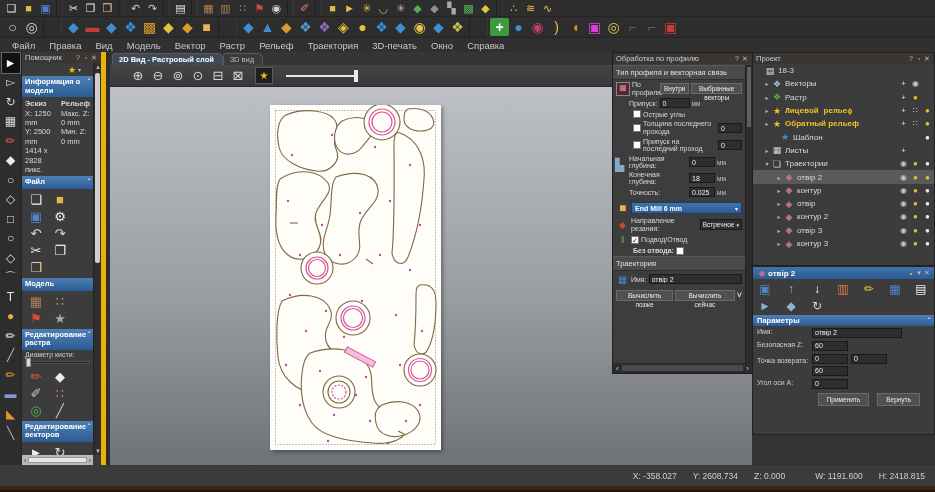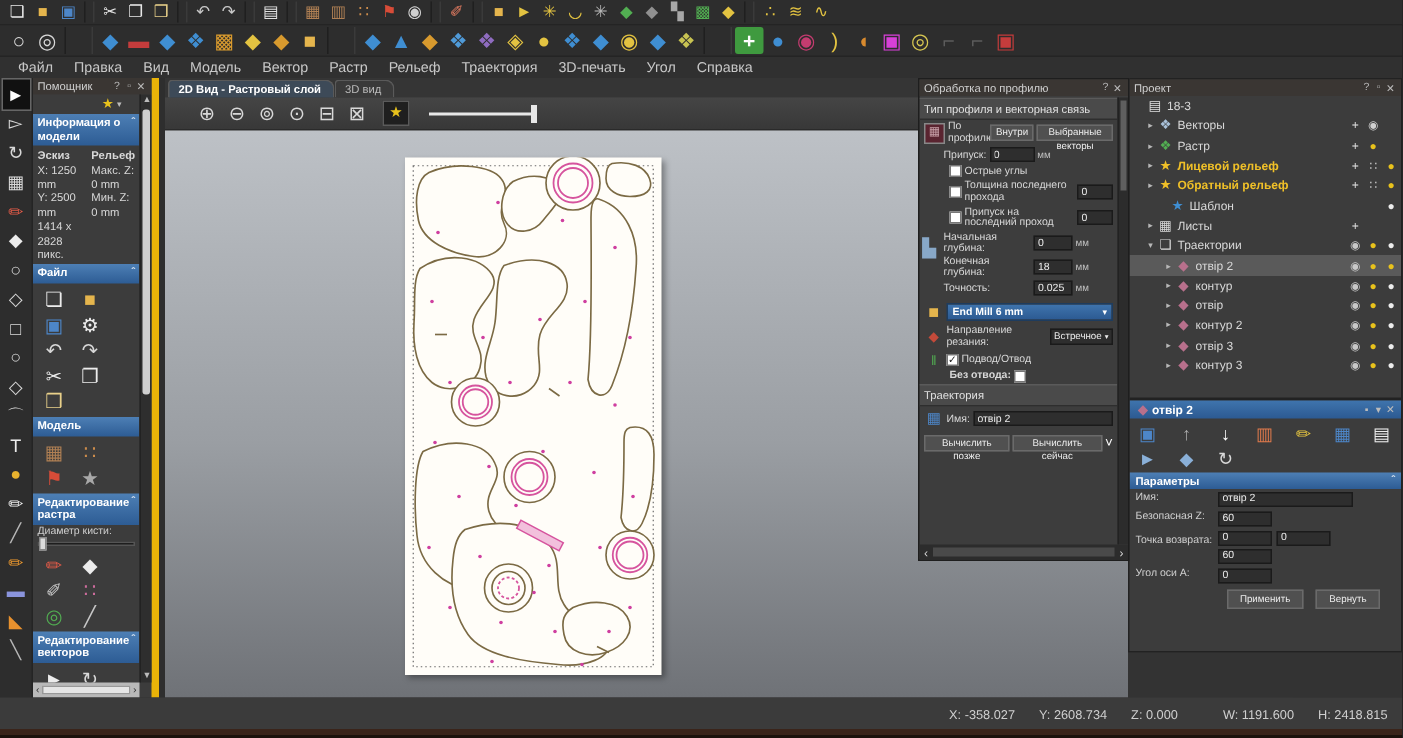--- a/index.html
+++ b/index.html
@@ -190,21 +190,21 @@
 
   <span class="mitem">Файл</span>
       <span class="mitem">Правка</span>
       <span class="mitem">Вид</span>
       <span class="mitem">Модель</span>
       <span class="mitem">Вектор</span>
       <span class="mitem">Растр</span>
       <span class="mitem">Рельеф</span>
       <span class="mitem">Траектория</span>
       <span class="mitem">3D-печать</span>
-      <span class="mitem">Угол</span>
+      <span class="mitem">Окно</span>
       <span class="mitem">Справка</span>
     </div>
 
   <div id="lstrip">
 
   <span class="ic active" style="color: rgb(255, 255, 255);">►</span>
       <span class="ic" style="color: rgb(216, 216, 216);">▻</span>
       <span class="ic" style="color: rgb(216, 216, 216);">↻</span>
       <span class="ic" style="color: rgb(216, 216, 216);">▦</span>
       <span class="ic" style="color: rgb(224, 90, 72);">✏</span>
@@ -572,21 +572,21 @@
             <span class="tright">
               <span class="tr-i" style="color: rgb(224, 224, 224);">+</span>
               <span class="tr-i" style="color: rgb(232, 194, 28);">●</span>
               <span class="tr-i"></span>
             </span>
           </div>
 
           <div class="trow" style="padding-left: 10px;">
             <span class="tarrow">▸</span>
             <span class="ticn" style="color: rgb(240, 192, 40);">★</span>
-            <span class="tlabel" style="color: rgb(240, 192, 40); font-weight: bold;">Лицевой рельеф</span>
+            <span class="tlabel" style="color: rgb(240, 192, 40); font-weight: bold; font-family: Liberation Mono, monospace;">Лицевой рельеф</span>
             <span class="tright">
               <span class="tr-i" style="color: rgb(224, 224, 224);">+</span>
               <span class="tr-i" style="color: rgb(208, 208, 208);">∷</span>
               <span class="tr-i" style="color: rgb(232, 194, 28);">●</span>
             </span>
           </div>
 
           <div class="trow" style="padding-left: 10px;">
             <span class="tarrow">▸</span>
             <span class="ticn" style="color: rgb(240, 192, 40);">★</span>

